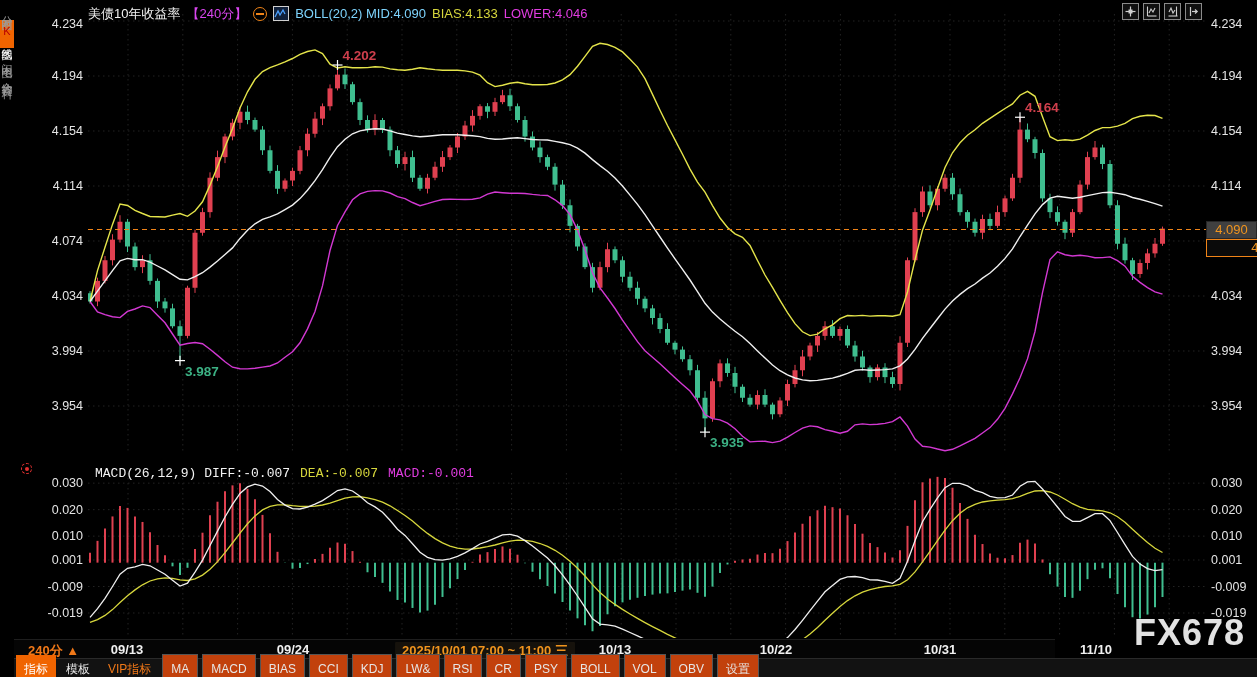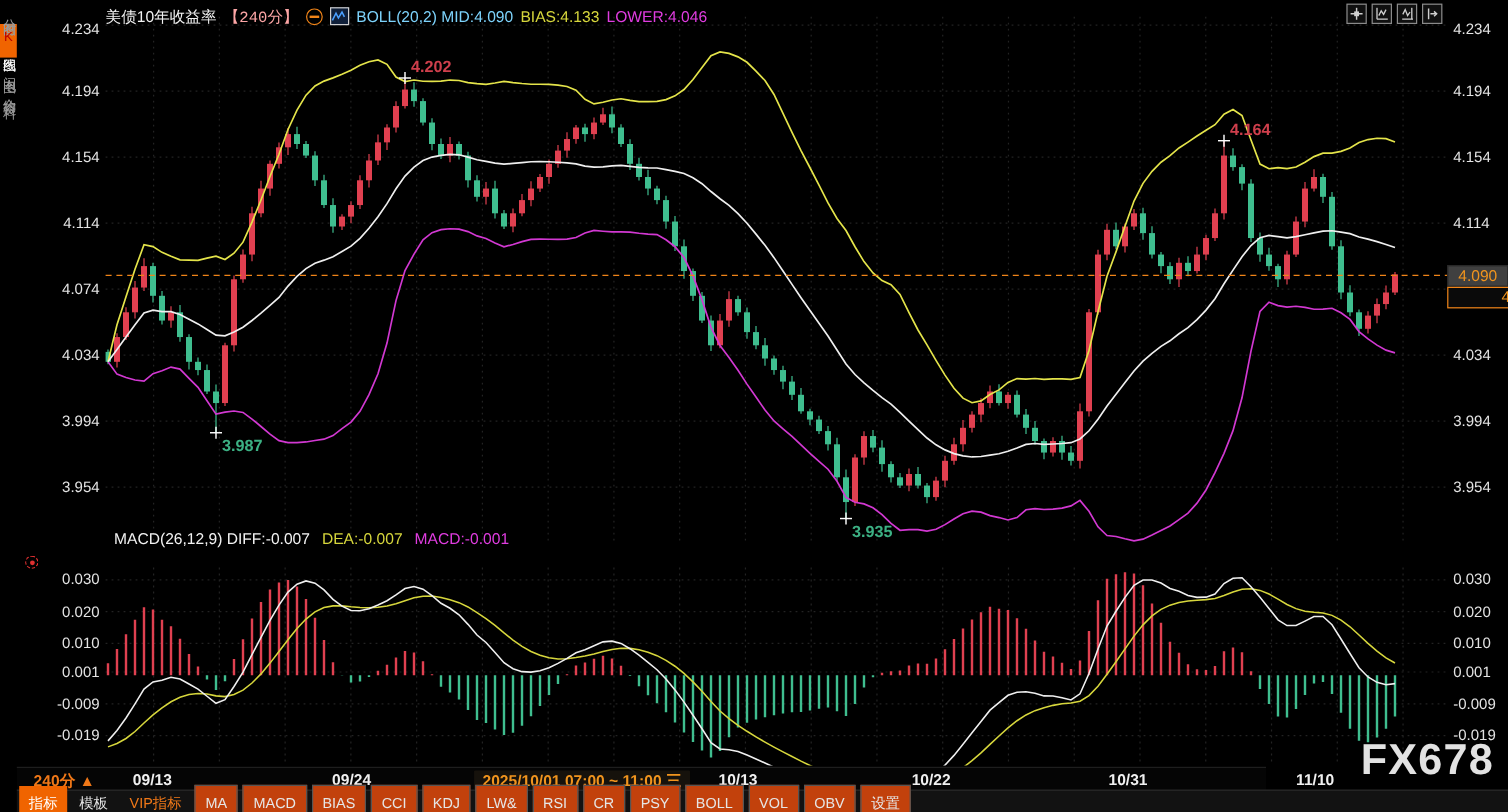--- a/index.html
+++ b/index.html
@@ -11,21 +11,21 @@
         line-height:13px;padding:5px 1px;margin:2px 0;letter-spacing:2px;cursor:pointer;width:12px;}
   .vtab.active{background:#f06400;color:#fff;}
   .vtab.active::first-letter{color:#b80000;}
   #alert-dot{position:absolute;left:21px;top:463px;width:9px;height:9px;border:1px dashed #e03030;
              border-radius:50%;display:flex;align-items:center;justify-content:center;}
   #alert-dot i{width:4px;height:4px;background:#e03030;border-radius:50%;}
   
   #header{position:absolute;left:88px;top:5px;height:17px;display:flex;align-items:center;
           gap:6px;font-size:13px;white-space:nowrap;z-index:5;}
   #hdr-title{color:#f2f2f2;}
-  #hdr-period{color:#fca5a5;font-family:Liberation Mono, monospace;}
+  #hdr-period{color:#d946ef;}
   .minus-ico{display:inline-block;width:12px;height:12px;border:1px solid #f08418;border-radius:50%;
              position:relative;}
   .minus-ico::after{content:"";position:absolute;left:2px;right:2px;top:5px;height:2px;background:#f08418;}
   .mini-chart-ico{display:inline-block;width:14px;height:13px;border:1px solid #cfcfcf;background:#10203a;}
   #hdr-boll{color:#7dd3fc;}
   #hdr-upper{color:#d6d63c;}
   #hdr-lower{color:#e03ce0;}
   
   #win-controls{position:absolute;left:1122px;top:3px;display:flex;gap:4px;z-index:6;}
   .wc-btn{width:15px;height:15px;border:1px solid #8a8a8a;background:#101010;display:flex;
@@ -34,21 +34,21 @@
   
   .ylab{position:absolute;font-size:12.5px;color:#e4e4e4;transform:translateY(-50%);z-index:3;}
   .ylab.left{right:1174px;text-align:right;width:46px;}
   .ylab.right{left:1211px;text-align:left;width:46px;}
   
   .ptag{position:absolute;left:1206px;width:49px;height:16px;font-size:13px;line-height:16px;
         text-align:center;color:#f0941e;z-index:4;}
   #ptag-ref{top:221px;background:#404040;border:1px solid #262626;}
   #ptag-last{top:239px;background:#0a0a0a;border:1px solid #f08418;padding-left:36px;}
   
-  #macd-header{position:absolute;left:95px;top:441px;font-size:13px;display:flex;gap:10px;z-index:5;white-space:nowrap;}
+  #macd-header{position:absolute;left:95px;top:466px;font-size:13px;display:flex;gap:10px;z-index:5;white-space:nowrap;font-family:Liberation Mono, monospace;}
   #macd-diff{color:#f2f2f2;}
   #macd-dea{color:#d6d63c;}
   #macd-macd{color:#e03ce0;}
   
   #xaxis{position:absolute;left:0;top:639px;width:1055px;height:19px;background:#050505;
          border-top:1px solid #1e1e1e;z-index:4;}
   .xlab{position:absolute;top:2px;font-size:13px;font-weight:bold;color:#f0f0f0;transform:translateX(-50%);white-space:nowrap;}
   .xlab.hl{color:#f0941e;background:#16120c;padding:0 7px;border-radius:1px;}
   #period-lab{position:absolute;left:28px;top:2px;font-size:13px;font-weight:bold;color:#f07818;}
   

